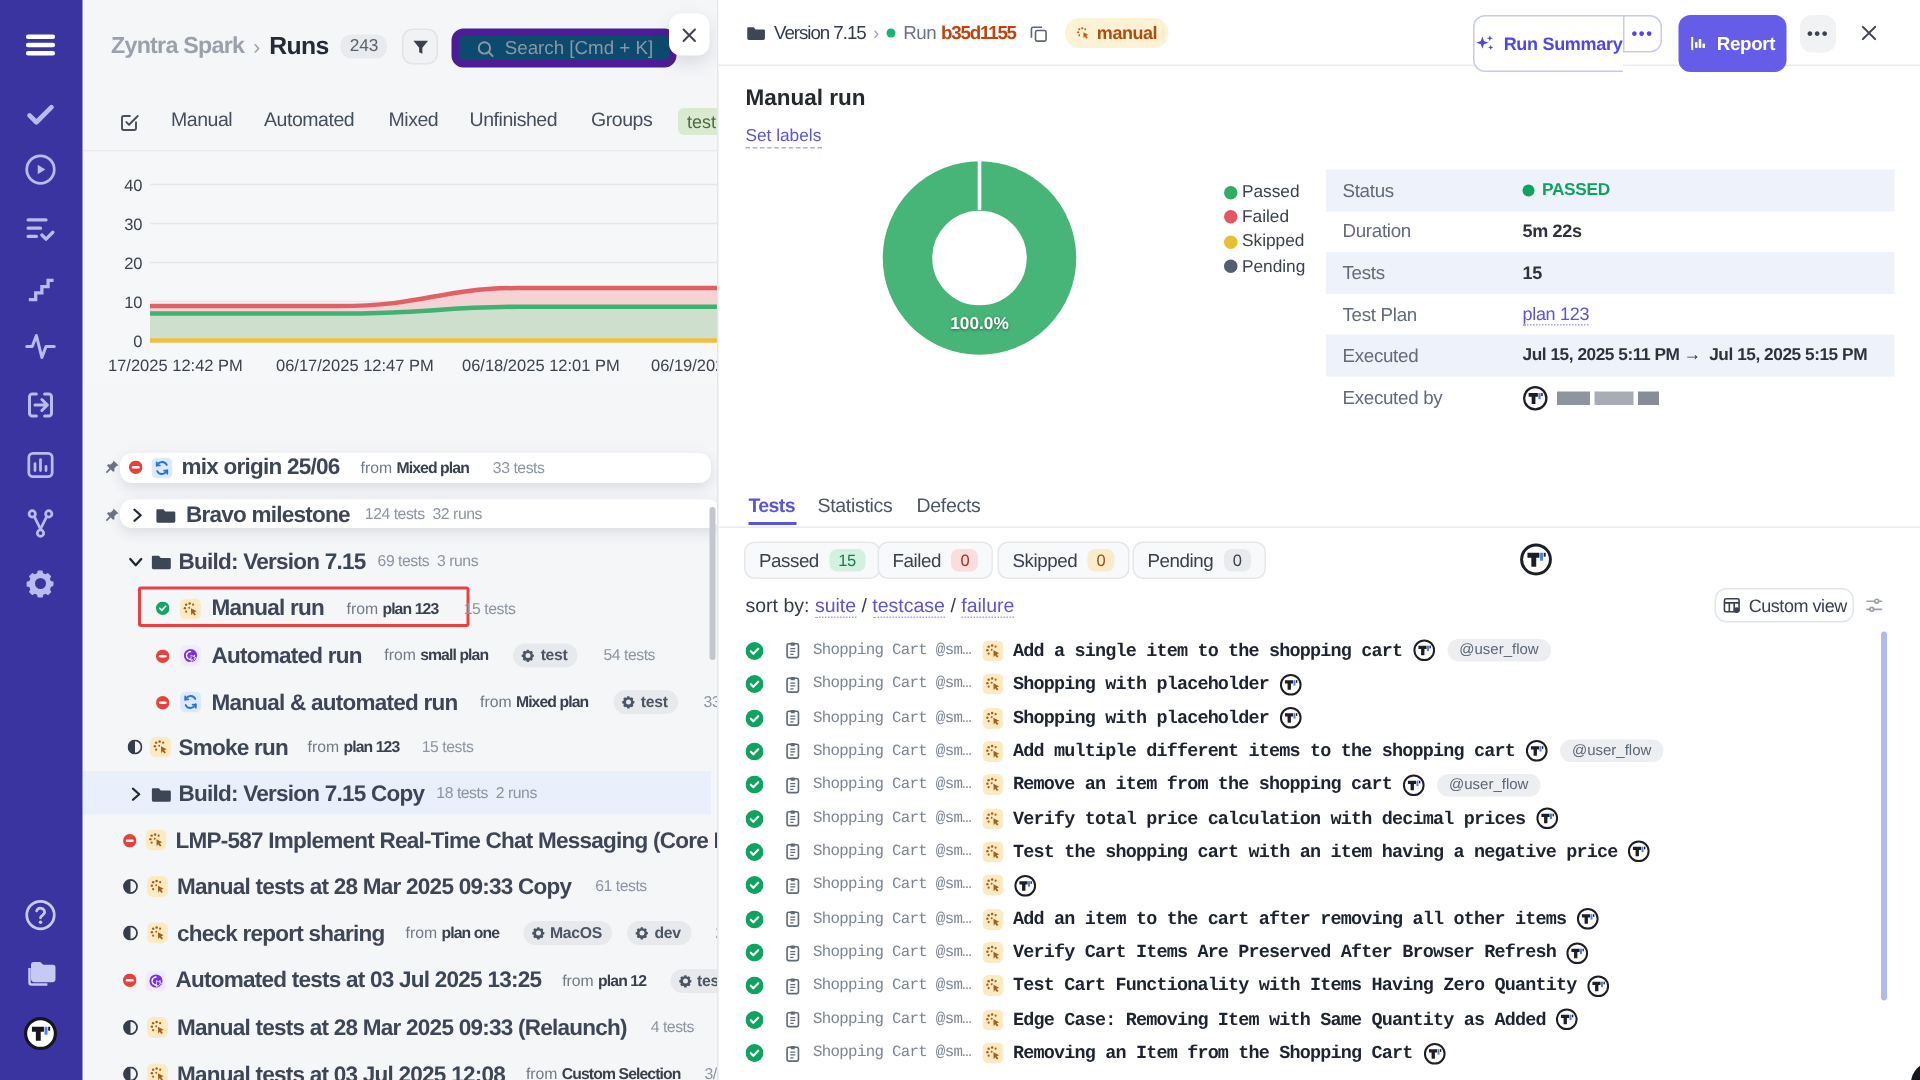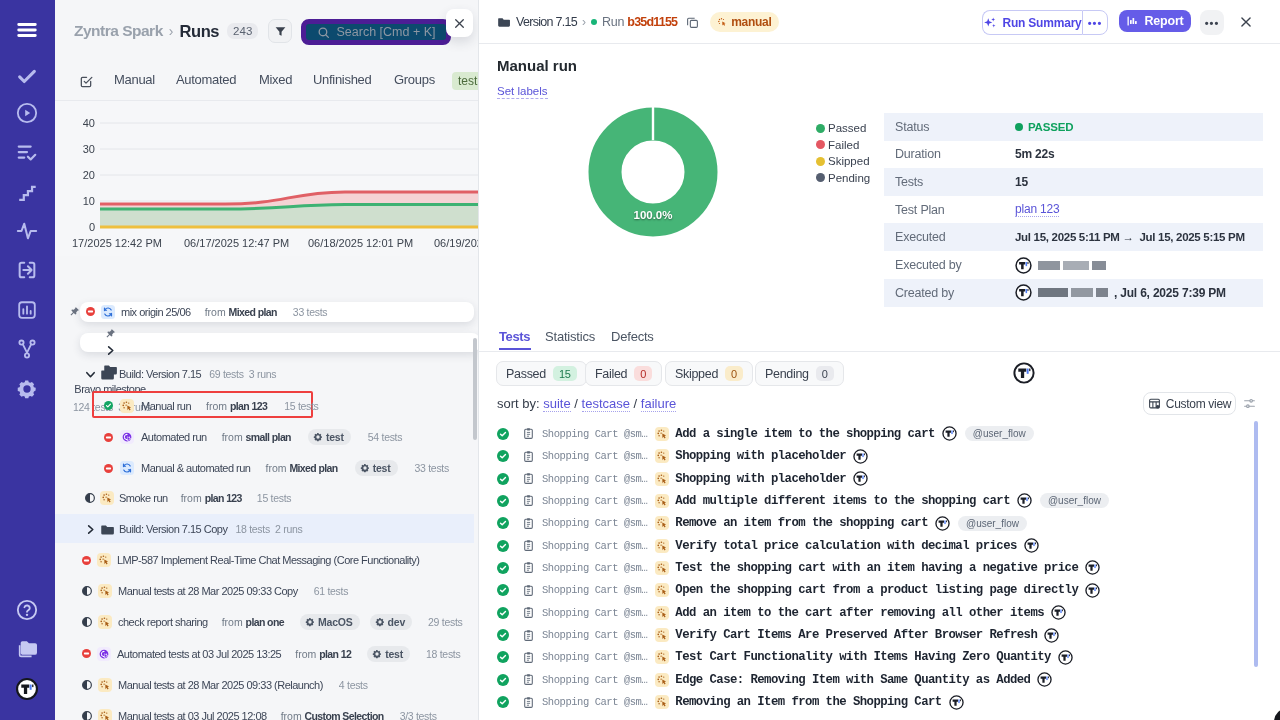--- a/index.html
+++ b/index.html
@@ -26,21 +26,21 @@
 .xclose { position:absolute; left:391px; top:9px; width:27px; height:28px; background:#fff; border-radius:8px; box-shadow:0 5px 12px rgba(40,50,70,.14); display:flex; align-items:center; justify-content:center; }
 
 .tabs-row { position:absolute; left:0px; top:72px; width:423px; height:22px; }
 .tab-item { position:absolute; top:0; color:#454e5e; font-size:13px; font-weight:400; letter-spacing:-0.3px; }
 .tag-green { position:absolute; background:#d9ead0; color:#4c6b3c; border-radius:4px; font-size:12px; padding:2px 6px; }
 .lp-divider { position:absolute; left:0; top:100px; width:423px; height:1px; background:#e8eaee; }
 
 
 .trow { position:absolute; left:0; width:423px; height:31px; }
 .trow-inner { position:absolute; top:0; height:31px; display:flex; align-items:center; }
-.t-title { color:#3d4657; font-size:11px; font-weight:400; white-space:nowrap; letter-spacing:-0.5px; }
+.t-title { color:#3d4657; font-size:15px; font-weight:700; white-space:nowrap; letter-spacing:-0.5px; }
 .t-from { color:#707a87; font-size:10.5px; margin-left:8px; white-space:nowrap; }
 .t-from b { color:#39414f; font-weight:700; letter-spacing:-0.6px; }
 .t-count { color:#8c95a1; font-size:10.5px; margin-left:10px; white-space:nowrap; letter-spacing:-0.3px; }
 .t-tag { background:#e7e9ec; border-radius:9px; color:#4b5564; font-size:10.5px; font-weight:600; padding:2px 7px 2px 5px; margin-left:10px; display:flex; align-items:center; gap:3px; white-space:nowrap; letter-spacing:-0.2px; }
 .card { position:absolute; background:#fff; border-radius:8px; box-shadow:0 3px 9px rgba(40,50,70,.13); }
 
 
 #rpanel { left:478px; top:0; width:802px; height:720px; background:#fff; border-left:1px solid #e3e6ea; }
 .rp-header { position:absolute; left:0; top:0; width:802px; height:44px; border-bottom:1px solid #e8eaee; background:#fff; }
 .rh-left { position:absolute; left:18px; top:0; height:44px; display:flex; align-items:center; gap:5px; }
@@ -179,21 +179,21 @@
                 <path d="M6.5 15.5A6 6 0 0 0 17 16l1-1.5"></path>
                 <path d="M18 18.5V15h-3.5"></path>
               </g>
             </svg>
             <span class="t-title">mix origin 25/06</span>
             <span class="t-from">from <b>Mixed plan</b></span>
             <span class="t-count">33 tests</span>
           </div>
         </div>
       <div class="trow" style="top:327.5px;">
-          <div class="trow-inner" style="left:14px; gap:6px;flex-direction:column;">
+          <div class="trow-inner" style="left:14px; gap:6px;">
             <svg style="flex:none;" width="11" height="11" viewBox="0 0 24 24" fill="#6a7280">
               <path d="M14.5 2l7.5 7.5-2.6.4-3.6 3.6.2 4.2-2.2 1-3.4-3.4L5 20.7 3.3 19l5.4-5.4L5.3 10l1-2.2 4.2.2 3.6-3.6z"></path>
             </svg>
             <svg style="flex:none;" width="11" height="11" viewBox="0 0 24 24" fill="none" stroke="#222a36" stroke-width="3.4" stroke-linecap="round" stroke-linejoin="round">
               <path d="M8 4l9 8-9 8"></path>
             </svg>
             <svg style="flex:none;" width="15" height="15" viewBox="0 0 24 24" fill="#3c4655">
               <path d="M3 5.5h6.5l2 2.5H21a1.2 1.2 0 0 1 1.2 1.2V18a2 2 0 0 1-2 2H4a2 2 0 0 1-2-2V6.7A1.2 1.2 0 0 1 3 5.5z"></path>
             </svg>
             <span class="t-title">Bravo milestone</span>
@@ -561,29 +561,29 @@
                 <path d="M12.5 11l6.5 3.6-2.8 1 2 2.6-1.7 1.3-2-2.7-1.7 2.4z"></path>
                 <circle cx="7" cy="7" r="1.4"></circle>
                 <circle cx="11" cy="5.6" r="1.4"></circle>
                 <circle cx="15" cy="7" r="1.2"></circle>
                 <circle cx="5.6" cy="11" r="1.4"></circle>
                 <circle cx="7" cy="15" r="1.2"></circle>
               </g>
             </svg>
           manual</span>
       </div>
-      <div class="btn btn-outline" style="left:503px; top:10px; width:100px; height:25px; border-radius:8px 0 0 8px; border-right:none; gap:5px; font-size:12px;">
+      <div class="btn btn-outline" style="left:503px; top:10px; width:100px; height:38px; border-radius:8px 0 0 8px; border-right:none; gap:5px; font-size:12px;">
         <svg width="14" height="14" viewBox="0 0 24 24" fill="#4f46e5">
             <path d="M9 4l1.8 5.2L16 11l-5.2 1.8L9 18l-1.8-5.2L2 11l5.2-1.8z"></path>
             <path d="M17.5 2.5l.9 2.6 2.6.9-2.6.9-.9 2.6-.9-2.6-2.6-.9 2.6-.9z"></path>
             <path d="M18.5 13.5l.8 2.2 2.2.8-2.2.8-.8 2.2-.8-2.2-2.2-.8 2.2-.8z"></path>
           </svg>
         Run Summary</div>
       <div class="btn btn-outline" style="left:603px; top:10px; width:26px; height:25px; border-radius:0 8px 8px 0; font-weight:800; letter-spacing:1px; font-size:11px;">•••</div>
-      <div class="btn btn-primary" style="left:640px; top:10px; width:72px; height:22px; gap:6px;">
+      <div class="btn btn-primary" style="left:640px; top:10px; width:72px; height:38px; gap:6px;">
         <svg width="12" height="12" viewBox="0 0 24 24" fill="#fff">
             <rect x="3" y="3" width="2.6" height="18" rx="1"></rect>
             <rect x="8" y="10" width="3.4" height="8" rx="1"></rect>
             <rect x="13" y="6" width="3.4" height="12" rx="1"></rect>
             <rect x="18" y="12" width="3.4" height="6" rx="1"></rect>
           </svg>
         Report</div>
       <div class="btn btn-gray" style="left:721px; top:10px; width:24px; height:25px; font-weight:800; letter-spacing:1px; font-size:11px;">•••</div>
       <svg class="abs" style="left:760px; top:15px;" width="14" height="14" viewBox="0 0 24 24" fill="none" stroke="#3c434e" stroke-width="2.4" stroke-linecap="round">
           <path d="M5 5l14 14M19 5L5 19"></path>
@@ -633,37 +633,20 @@
             <rect x="16.8" y="8" width="2.4" height="6.5" fill="#4f7df5"></rect>
             <rect x="19.8" y="8" width="1.6" height="3.2" fill="#1b1e26"></rect>
           </svg>
       <span style="display:inline-flex; gap:3px;">
             <i style="width:22px;height:9px;background:#8f959e;display:inline-block;"></i>
             <i style="width:26px;height:9px;background:#a8adb5;display:inline-block;"></i>
             <i style="width:14px;height:9px;background:#878d97;display:inline-block;"></i>
           </span>
     </span>
       </div>
-    <div class="drow alt" style="top:278.7px;">
-        <span class="d-label">Created by</span>
-        <span class="d-value">
-      <svg width="17" height="17" viewBox="0 0 27 27">
-            <circle cx="13.5" cy="13.5" r="11.8" fill="#fff" stroke="#1b1e26" stroke-width="2.4"></circle>
-            <path d="M6.5 8h9.8v4h-2.6v7.5h-4V12H6.5z" fill="#1b1e26"></path>
-            <rect x="16.8" y="8" width="2.4" height="6.5" fill="#4f7df5"></rect>
-            <rect x="19.8" y="8" width="1.6" height="3.2" fill="#1b1e26"></rect>
-          </svg>
-      <span style="display:inline-flex; gap:3px;">
-            <i style="width:30px;height:9px;background:#6f7680;display:inline-block;"></i>
-            <i style="width:22px;height:9px;background:#9298a1;display:inline-block;"></i>
-            <i style="width:12px;height:9px;background:#7d838d;display:inline-block;"></i>
-          </span>
-      <span style="font-weight:600;">, Jul 6, 2025 7:39 PM</span>
-    </span>
-      </div>
 
     <span class="rtab active" style="left:20px;">Tests</span>
     <span class="rtab" style="left:66px;">Statistics</span>
     <span class="rtab" style="left:132px;">Defects</span>
     <div class="rtab-underline" style="left:20px; width:32px;"></div>
     <div class="rtab-divider"></div>
 
     <div class="chip" style="left:17px;">Passed <span class="chip-badge" style="background:#d3f1e0; color:#1d7a4f;">15</span></div>
     <div class="chip" style="left:106px;">Failed <span class="chip-badge" style="background:#fadddc; color:#b52a25;">0</span></div>
     <div class="chip" style="left:186px;">Skipped <span class="chip-badge" style="background:#faecca; color:#9c5310;">0</span></div>
@@ -925,21 +908,20 @@
             <g fill="#a85d15">
               <path d="M12.5 11l6.5 3.6-2.8 1 2 2.6-1.7 1.3-2-2.7-1.7 2.4z"></path>
               <circle cx="7" cy="7" r="1.4"></circle>
               <circle cx="11" cy="5.6" r="1.4"></circle>
               <circle cx="15" cy="7" r="1.2"></circle>
               <circle cx="5.6" cy="11" r="1.4"></circle>
               <circle cx="7" cy="15" r="1.2"></circle>
               <circle cx="10.5" cy="10.5" r="1.1"></circle>
             </g>
           </svg>
-          <span class="tt">Open the shopping cart from a product listing page directly</span>
           <svg width="15" height="15" viewBox="0 0 27 27" style="flex:none; margin-left:7px;">
             <circle cx="13.5" cy="13.5" r="11.8" fill="#fff" stroke="#1b1e26" stroke-width="2.4"></circle>
             <path d="M6.5 8h9.8v4h-2.6v7.5h-4V12H6.5z" fill="#1b1e26"></path>
             <rect x="16.8" y="8" width="2.4" height="6.5" fill="#4f7df5"></rect>
             <rect x="19.8" y="8" width="1.6" height="3.2" fill="#1b1e26"></rect>
           </svg>
         </div>
       <div class="test-row" style="top:601.6px;">
           <svg width="12" height="12" viewBox="0 0 17 17" style="flex:none;">
             <circle cx="8.5" cy="8.5" r="8.5" fill="#10a35f"></circle>

